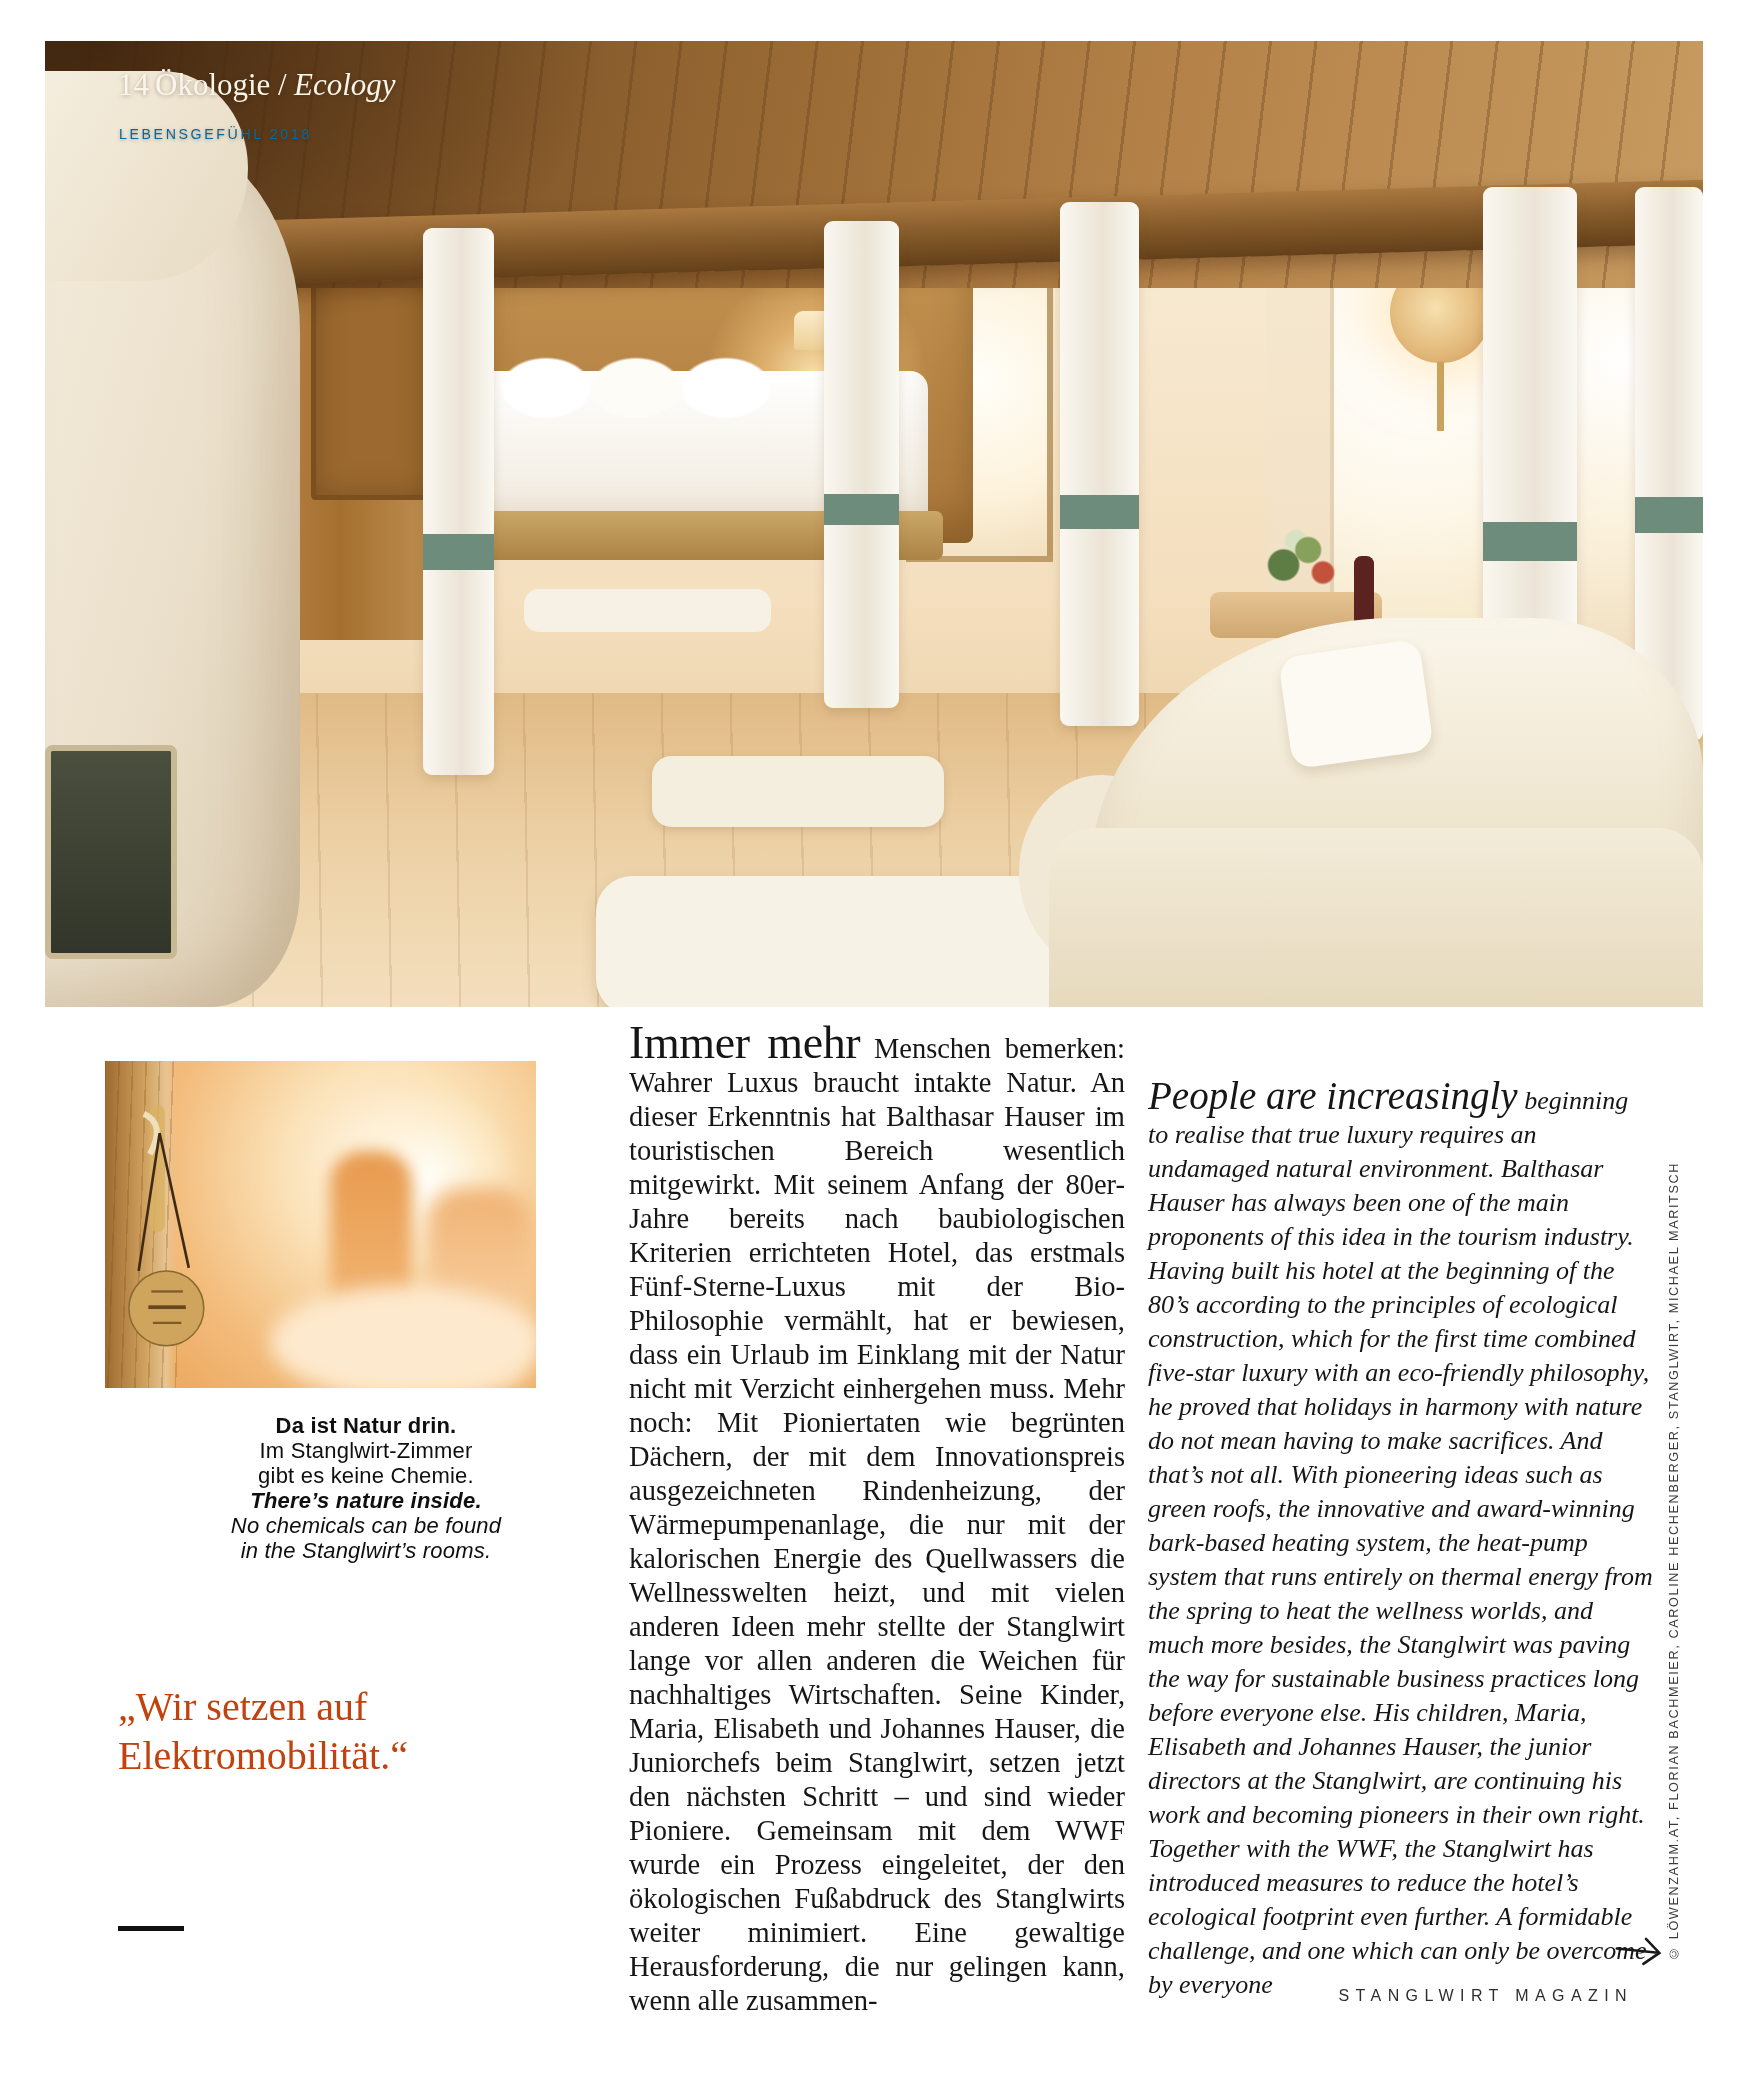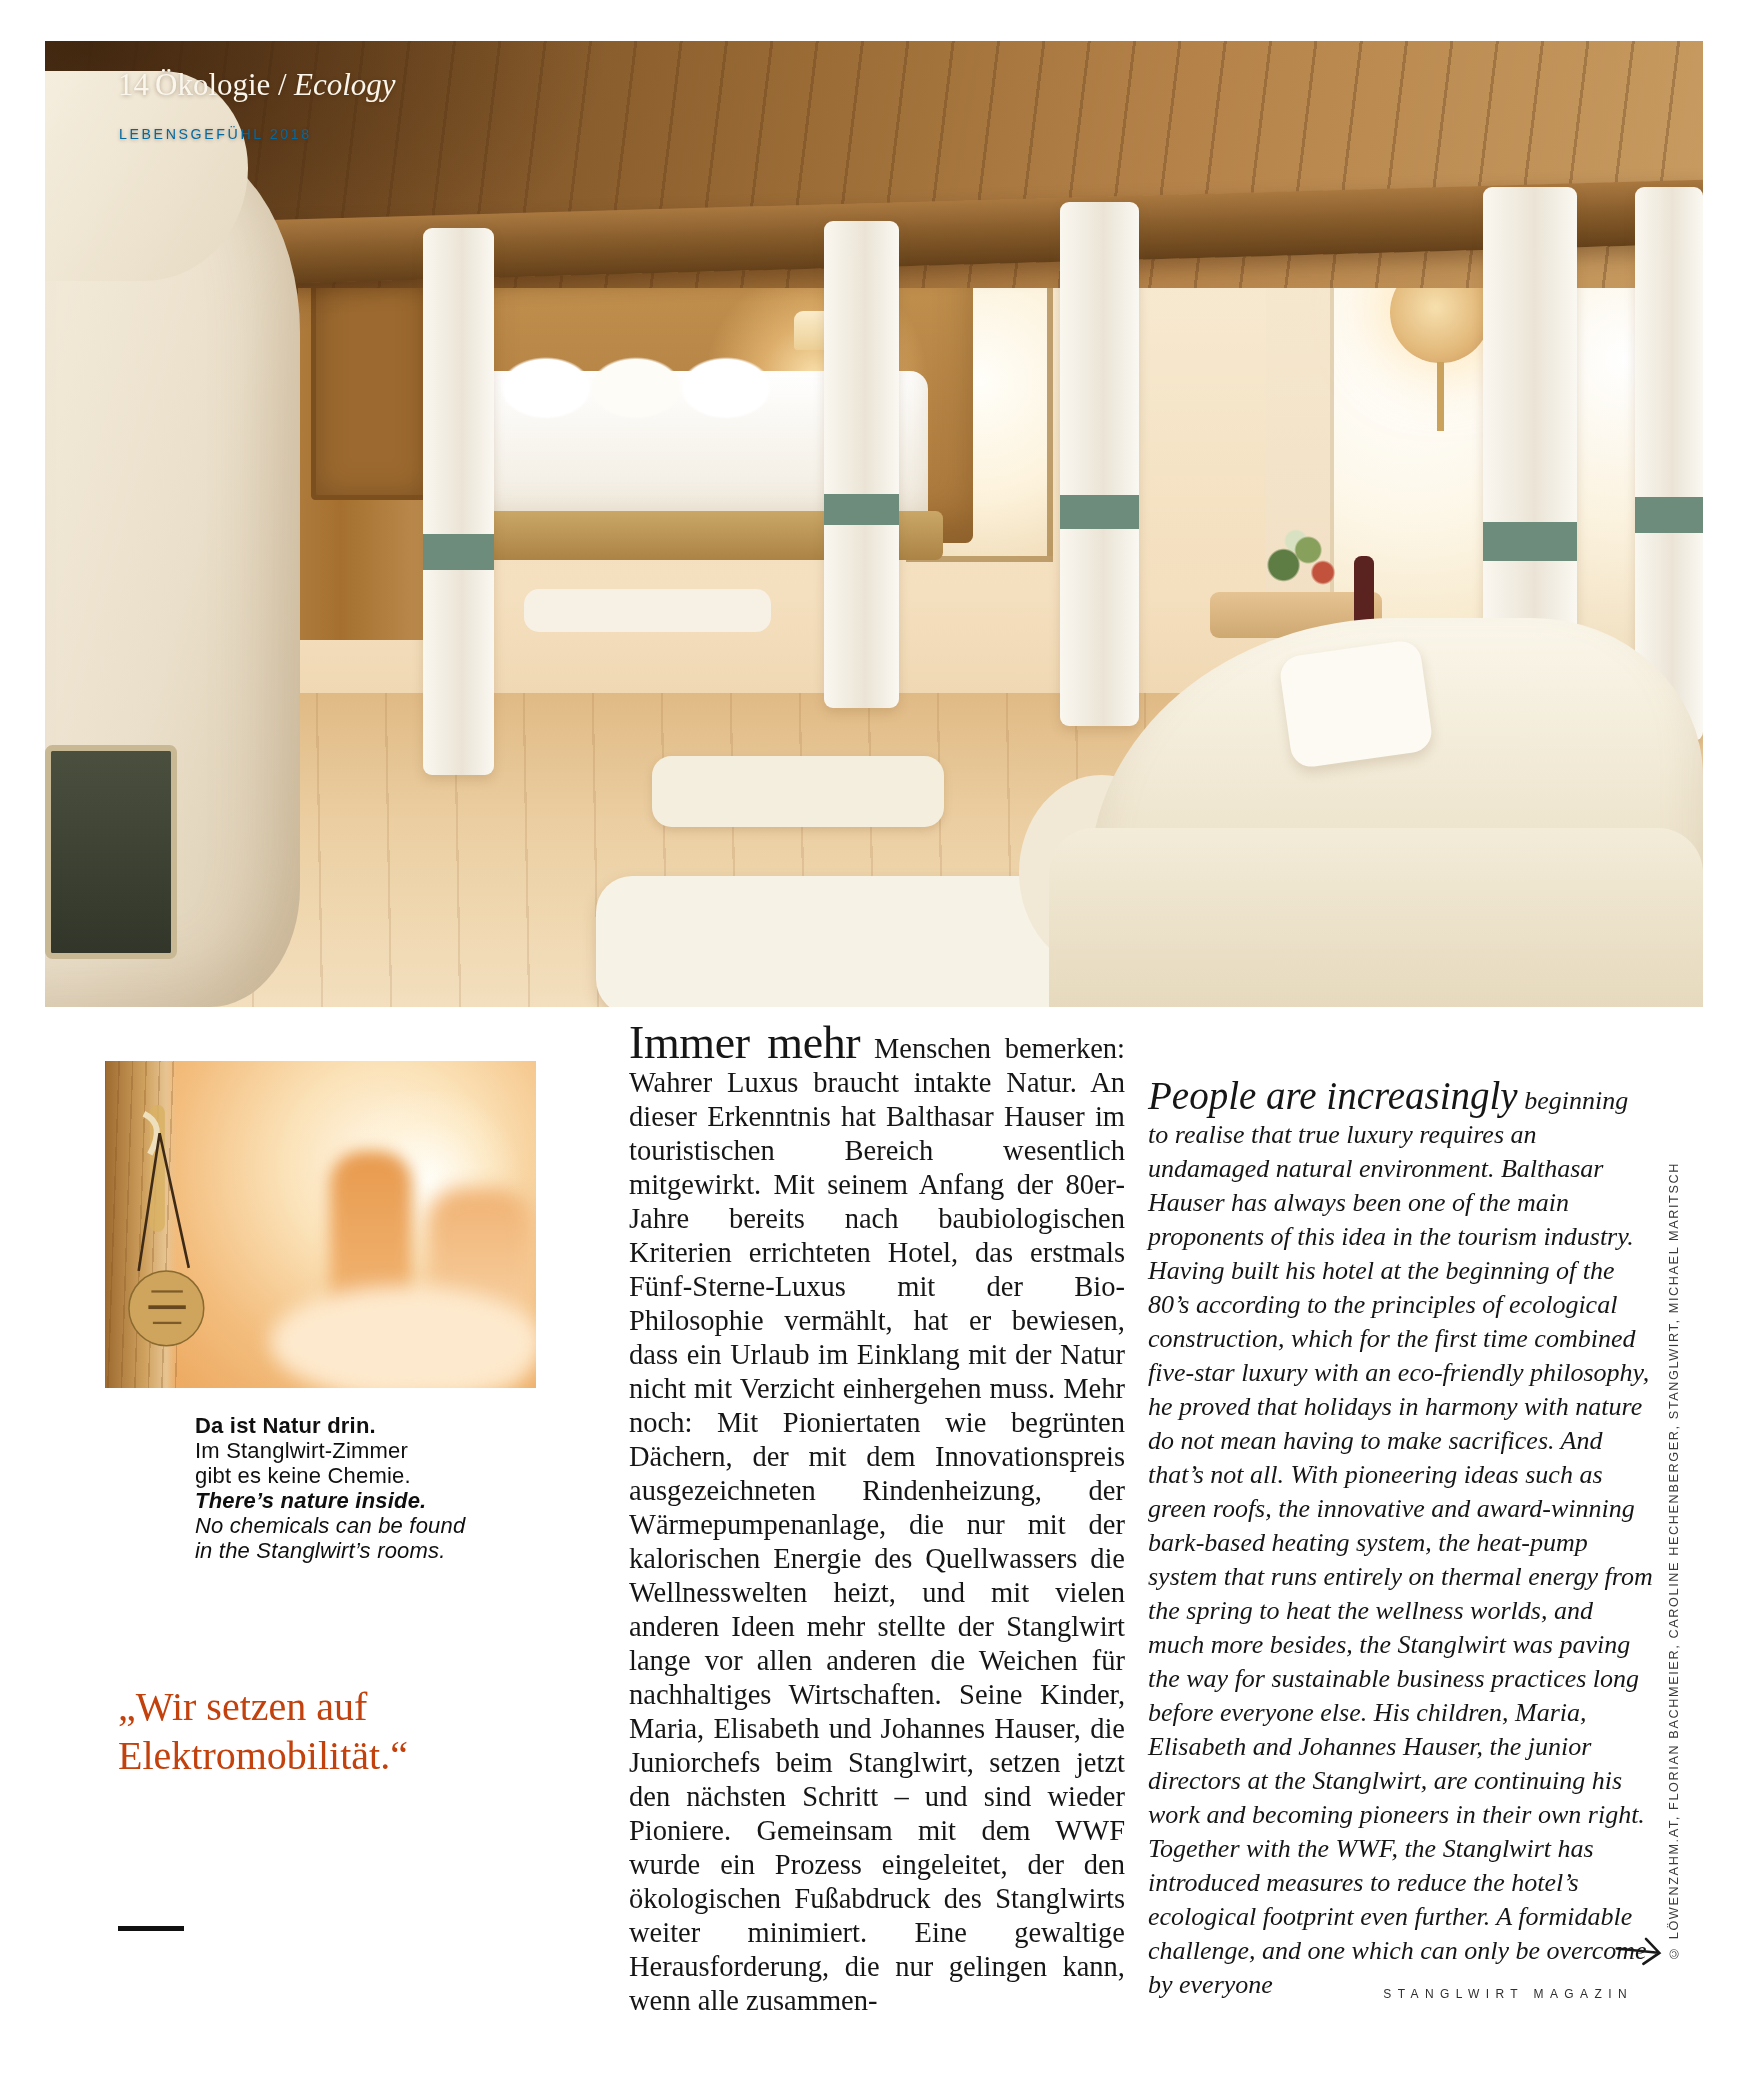--- a/index.html
+++ b/index.html
@@ -113,21 +113,21 @@
       background:linear-gradient(180deg,#e89a4e,#f6c488);filter:blur(7.5px);}
   .t-blob2{left:322px;top:127px;width:105px;height:202px;border-radius:37px;
       background:linear-gradient(180deg,#f0b273,#fbdfb8);filter:blur(9.7px);}
   .t-blob3{left:165px;top:225px;width:270px;height:112px;border-radius:50%;
       background:#fde9cd;filter:blur(9.7px);}
   .t-door{left:0;top:0;width:72px;height:327px;
       background:repeating-linear-gradient(92deg,rgba(120,70,20,.25) 0 1.5px,rgba(0,0,0,0) 1.5px 13.5px),
                  linear-gradient(90deg,#9d6a2f 0%,#cfa15f 55%,#e7c492 85%,rgba(231,196,146,0) 100%);}
 
   
-  .caption{left:195px;top:1413px;width:342px;text-align:left;color:#0f0f0f;
+  .caption{left:195px;top:1413px;width:342px;text-align:center;color:#0f0f0f;
       font-size:22px;line-height:25px;letter-spacing:0.2px;}
   .cap-b{font-weight:bold;}
   .cap-bi{font-weight:bold;font-style:italic;}
   .cap-i{font-style:italic;}
 
   
   .pullquote{left:118px;top:1682px;width:364px;color:#c2410c;
       font-family:"Liberation Serif","DejaVu Serif",serif;font-size:40px;line-height:49px;}
   .pq-en{font-style:italic;}
   .pq-dash{left:118px;top:1926px;width:66px;height:5.2px;background:#111;}
@@ -137,21 +137,21 @@
   .col-de{left:629px;top:1026px;width:496px;height:906px;font-size:28.5px;line-height:34px;
       text-align:justify;}
   .lead-de{font-size:46px;line-height:34px;letter-spacing:-0.4px;}
   .col-en{left:1148px;top:1079px;width:506px;height:906px;font-size:26px;line-height:34px;
       font-style:italic;}
   .lead-en{font-size:39px;line-height:34px;text-align:right;}
 
   
   .credit{left:1667px;top:1152px;height:808px;writing-mode:vertical-rl;transform:rotate(180deg);
       font-size:12.7px;letter-spacing:1.6px;color:#3a3a3a;white-space:nowrap;}
-  .footer{right:115px;top:1987px;font-size:12px;letter-spacing:6.4px;color:#2e2e2e;white-space:nowrap;}
+  .footer{right:115px;top:1987px;font-size:16px;letter-spacing:6.4px;color:#2e2e2e;white-space:nowrap;}
   .arrow{left:1615px;top:1934px;width:52px;height:34px;transform:rotate(6deg);}
 </style>
 </head>
 <body>
 
 <div class="page">
 
   <div class="abs hero">
     <div class="abs h-backwall"></div>
     <div class="abs h-rightwall"></div>

